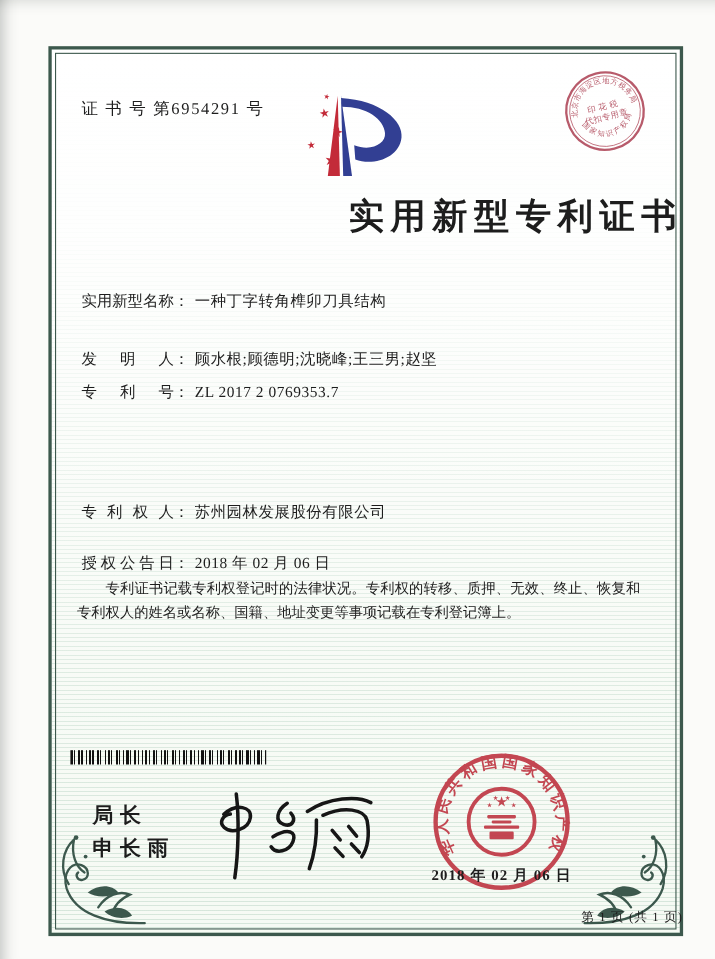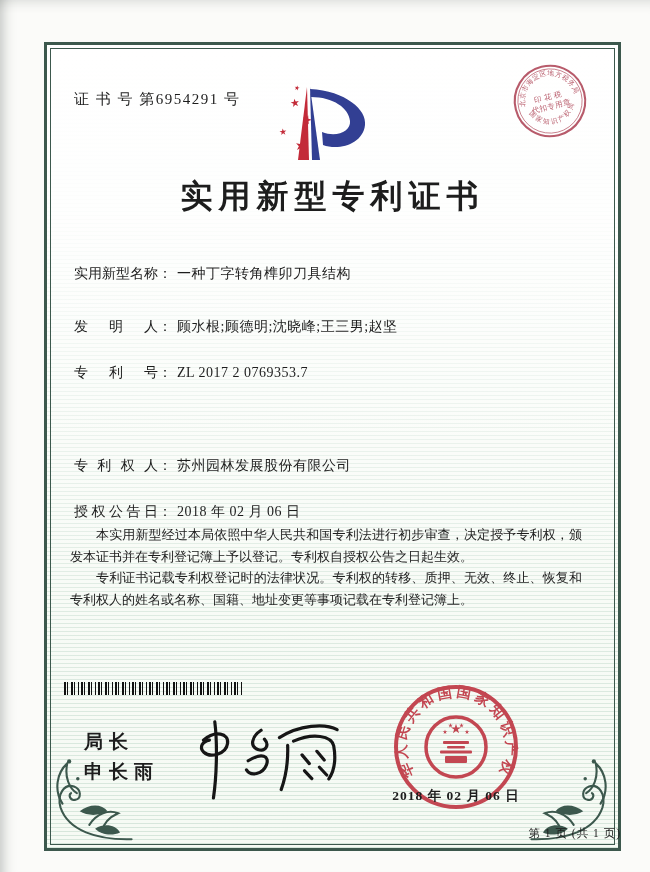--- a/index.html
+++ b/index.html
@@ -22,21 +22,21 @@
     position:absolute;left:44px;top:42px;right:29px;bottom:21px;
     border:3px solid var(--green);
     background-color:#f6faf4;
     background-image:
       linear-gradient(180deg, rgba(255,255,255,1) 0%, rgba(255,255,255,.92) 20%, rgba(255,255,255,.55) 45%, rgba(255,255,255,.18) 72%, rgba(255,255,255,0) 100%),
       repeating-linear-gradient(0deg, rgba(140,185,160,.30) 0px, rgba(140,185,160,.30) 1px, rgba(246,250,244,0) 1px, rgba(246,250,244,0) 4px);
   }
   .frame::after{content:"";position:absolute;inset:3px;border:1px solid var(--green);pointer-events:none;}
   .abs{position:absolute;}
   .cert-no{left:74px;top:90px;font-size:15px;letter-spacing:1.5px;}
-  .title{left:44px;right:29px;top:175px;text-align:center;font-size:32px;font-weight:bold;letter-spacing:6px;}
+  .title{left:44px;right:29px;top:175px;text-align:right;font-size:32px;font-weight:bold;letter-spacing:6px;}
   .field{left:74px;font-size:14px;white-space:nowrap;}
   .f-label{display:inline-block;width:84px;text-align:justify;text-align-last:justify;}
   .f-colon{display:inline-block;}
   .f-value{padding-left:5px;letter-spacing:.5px;}
   .paras{left:70px;top:524px;width:512px;font-size:13px;line-height:21.5px;text-align:justify;}
   .paras p{margin:0;text-indent:2em;}
   .barcode{
     left:64px;top:682px;width:178px;height:13px;
     background:repeating-linear-gradient(90deg,#111 0 2px,transparent 2px 3px,#111 3px 4px,transparent 4px 7px,#111 7px 9px,transparent 9px 10px,#111 10px 11px,transparent 11px 14px,#111 14px 15px,transparent 15px 17px);
   }
@@ -74,32 +74,31 @@
   </svg>
 
   <div class="abs title">实用新型专利证书</div>
 
   <div class="abs field" style="top:265px">
     <span class="f-label">实用新型名称</span><span class="f-colon">：</span><span class="f-value">一种丁字转角榫卯刀具结构</span>
   </div>
   <div class="abs field" style="top:318px">
     <span class="f-label">发明人</span><span class="f-colon">：</span><span class="f-value">顾水根;顾德明;沈晓峰;王三男;赵坚</span>
   </div>
-  <div class="abs field" style="top:364px">
+  <div class="abs field" style="top:348px">
     <span class="f-label">专利号</span><span class="f-colon">：</span><span class="f-value">ZL 2017 2 0769353.7</span>
   </div>
   <div class="abs field" style="top:457px">
     <span class="f-label">专利权人</span><span class="f-colon">：</span><span class="f-value">苏州园林发展股份有限公司</span>
   </div>
   <div class="abs field" style="top:503px">
     <span class="f-label">授权公告日</span><span class="f-colon">：</span><span class="f-value">2018 年 02 月 06 日</span>
   </div>
 
   <div class="abs paras">
-    <p>本实用新型经过本局依照中华人民共和国专利法进行初步审查，决定授予专利权，颁发本证书并在专利登记簿上予以登记。专利权自授权公告之日起生效。</p>
     <p>专利证书记载专利权登记时的法律状况。专利权的转移、质押、无效、终止、恢复和专利权人的姓名或名称、国籍、地址变更等事项记载在专利登记簿上。</p>
   </div>
 
   <div class="abs barcode"></div>
 
   <svg class="abs flourish-l" width="96" height="96" viewBox="0 0 100 100">
     <g fill="none" stroke="#3c584d" stroke-width="2.2" stroke-linecap="round">
       <path d="M86,95 C50,96 20,86 12,62 C8,48 16,37 26,40 C34,43 34,53 27,54 C22,55 20,49 23,47"></path>
       <path d="M14,58 C5,44 8,26 19,16 C16,30 21,42 29,47"></path>
       <path d="M42,80 C50,68 62,64 72,68 C63,72 57,78 55,87"></path>

